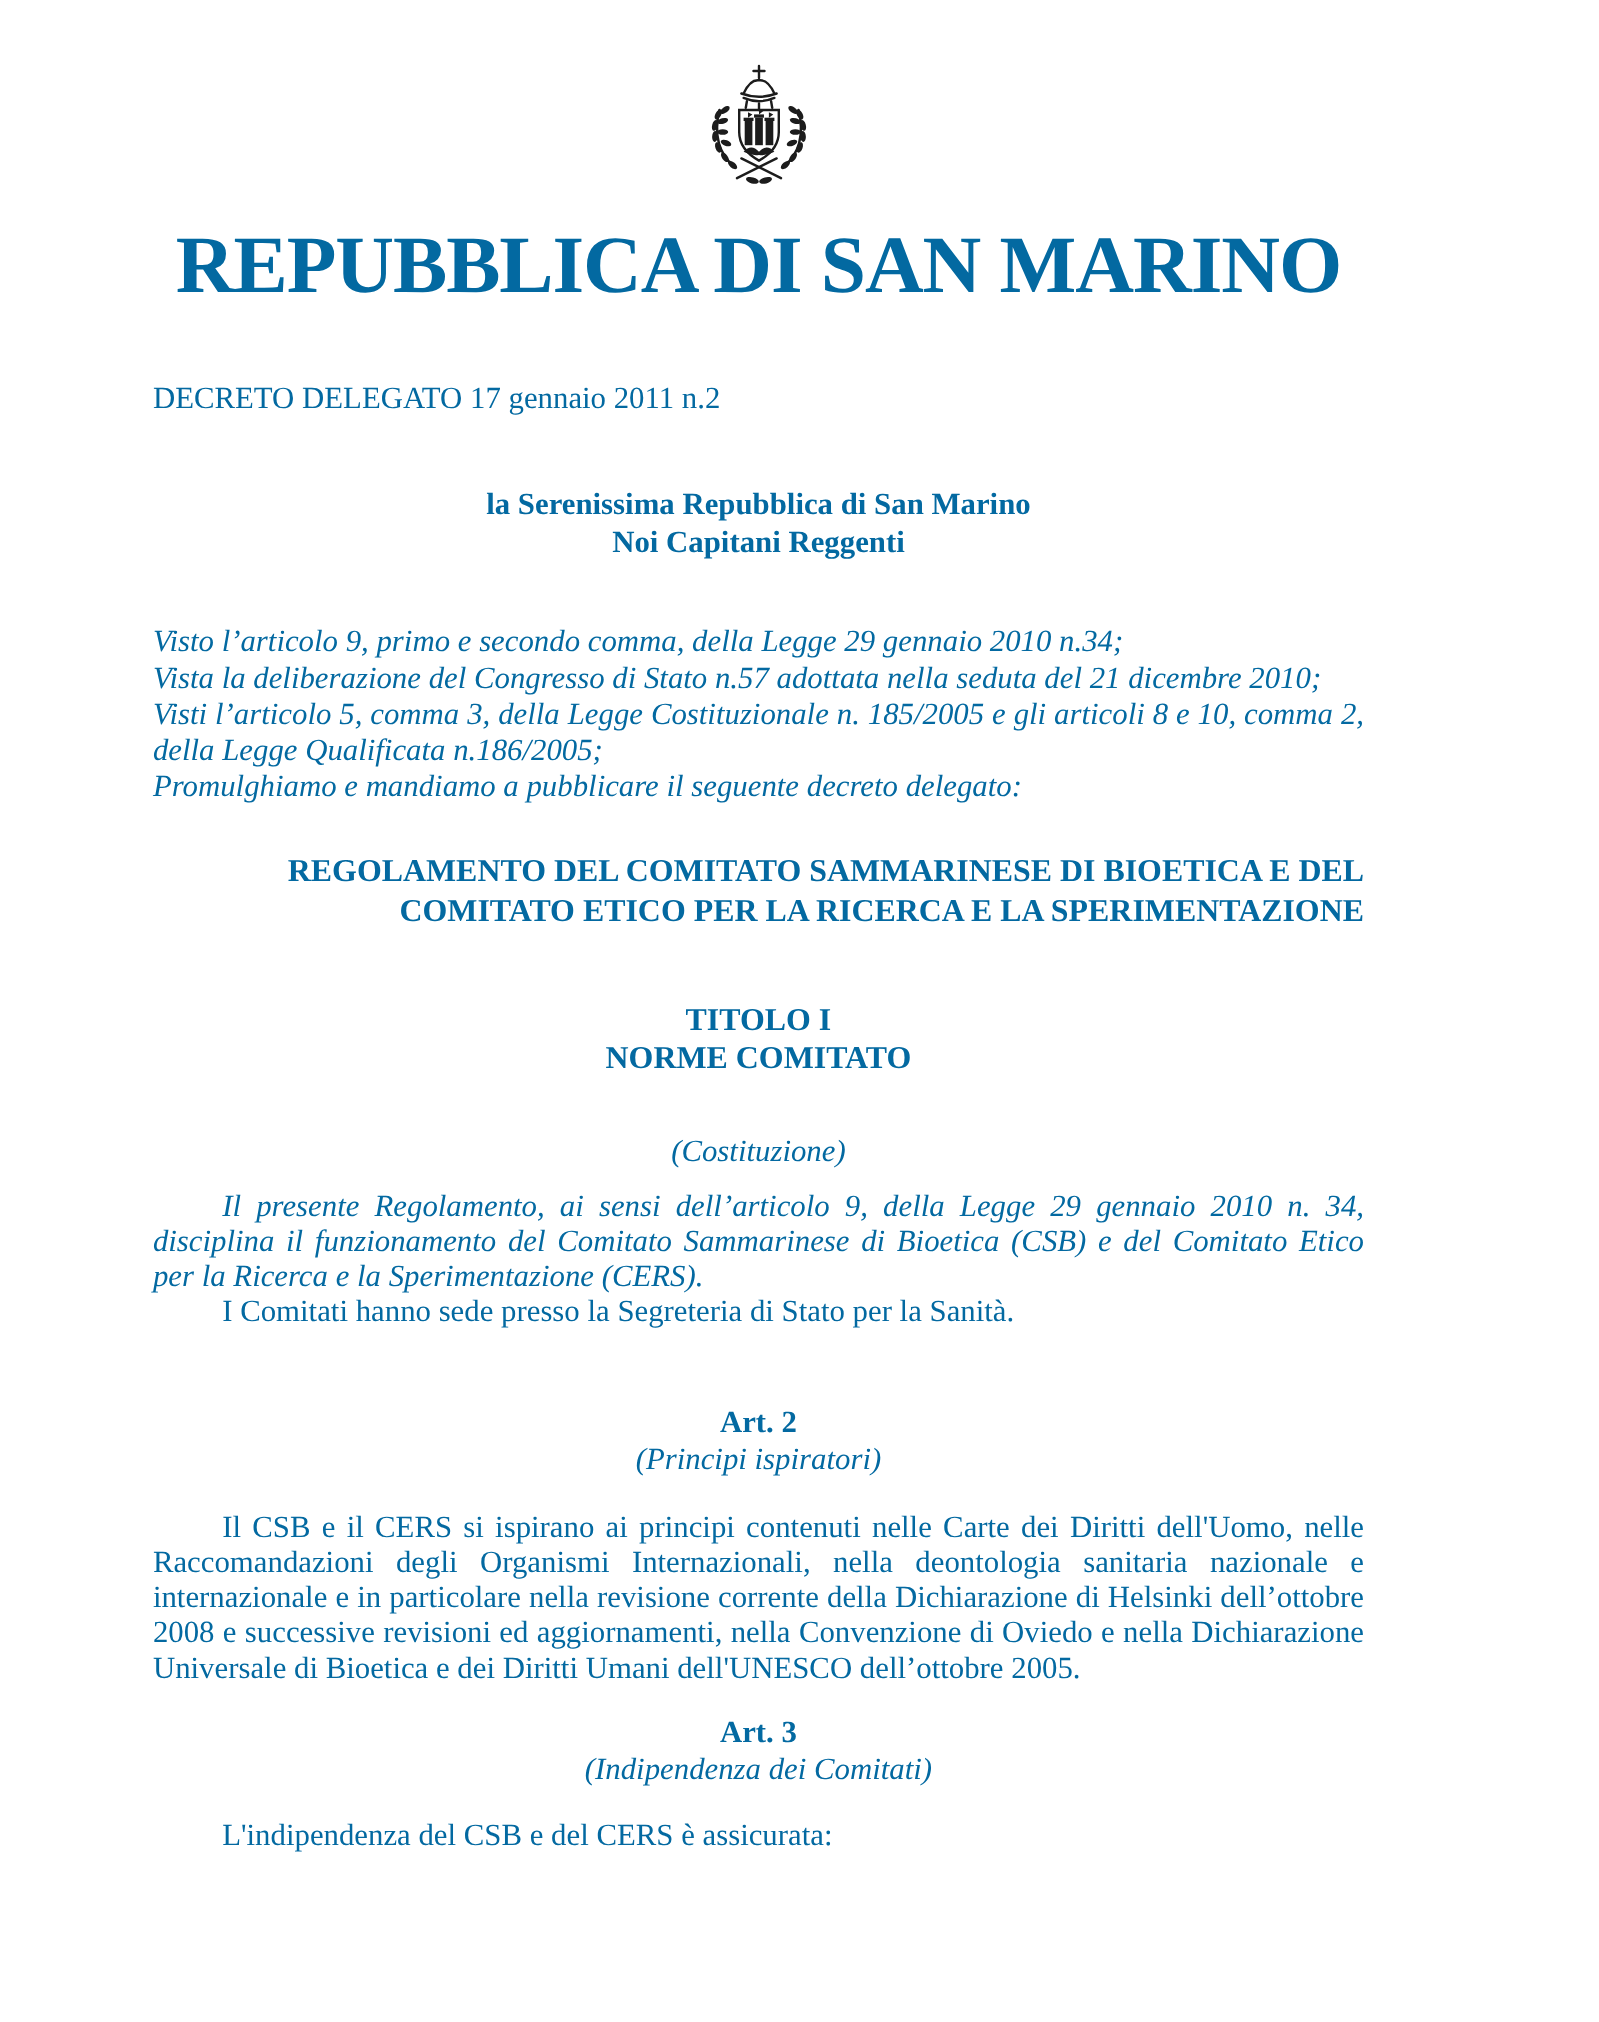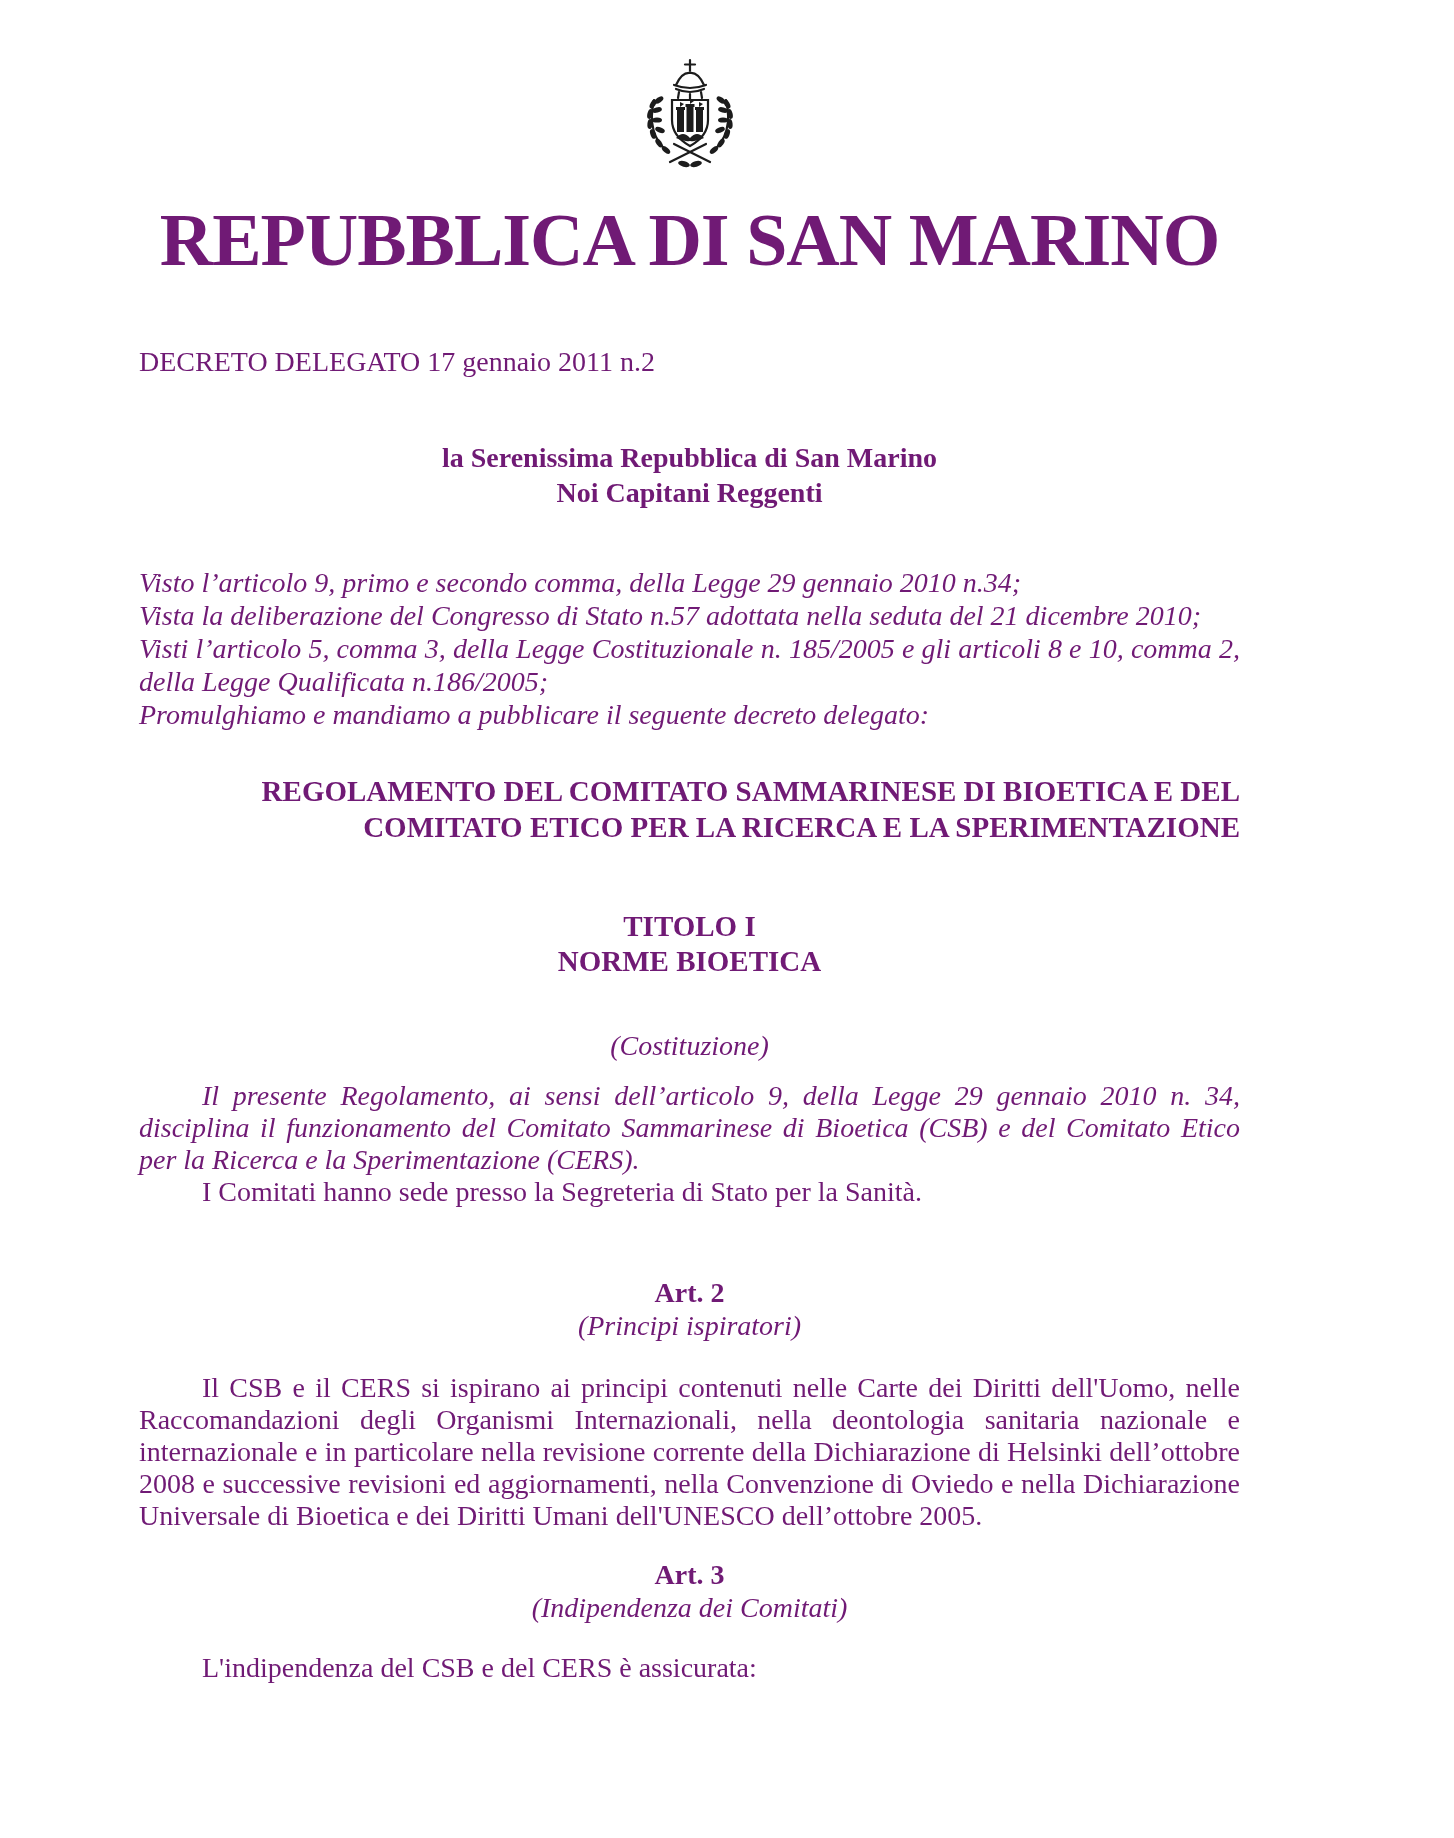--- a/index.html
+++ b/index.html
@@ -4,21 +4,21 @@
 <style>
   * { margin: 0; padding: 0; box-sizing: border-box; }
   html, body { background: #ffffff; }
   .page {
     position: relative;
     width: 1454px;
     height: 1838px;
     background: #ffffff;
     padding: 58px 214px 0 139px;
     font-family: "Liberation Serif", "DejaVu Serif", serif;
-    color: #701a75;
+    color: #0369a1;
     overflow: hidden;
   }
   .emblem-wrap { width: 100%; text-align: center; }
   .emblem-wrap svg { display: inline-block; }
   .doc-title {
     margin-top: 24px;
     text-align: center;
     font-weight: bold;
     font-size: 74px;
     line-height: 84px;
@@ -157,21 +157,21 @@
     <p>Visto l’articolo 9, primo e secondo comma, della Legge 29 gennaio 2010 n.34;</p>
     <p>Vista la deliberazione del Congresso di Stato n.57 adottata nella seduta del 21 dicembre 2010;</p>
     <p>Visti l’articolo 5, comma 3, della Legge Costituzionale n. 185/2005 e gli articoli 8 e 10, comma 2, della Legge Qualificata n.186/2005;</p>
     <p>Promulghiamo e mandiamo a pubblicare il seguente decreto delegato:</p>
   </div>
 
   <h2 class="reg-title">REGOLAMENTO DEL COMITATO SAMMARINESE DI BIOETICA E DEL COMITATO ETICO PER LA RICERCA E LA SPERIMENTAZIONE</h2>
 
   <div class="titolo">
     <p>TITOLO I</p>
-    <p>NORME BIOETICA</p>
+    <p>NORME COMITATO</p>
   </div>
 
   <div class="art-head mt-50">
     <span class="art-sub">(Costituzione)</span>
   </div>
   <p class="art-par mt-36">Il presente Regolamento, ai sensi dell’articolo 9, della Legge 29 gennaio 2010 n. 34, disciplina il funzionamento del Comitato Sammarinese di Bioetica (CSB) e del Comitato Etico per la Ricerca e la Sperimentazione (CERS).</p>
   <p class="art-par no-justify">I Comitati hanno sede  presso la Segreteria di Stato per la Sanità.</p>
 
   <div class="art-head mt-48">
     <span class="art-num">Art. 2</span>

